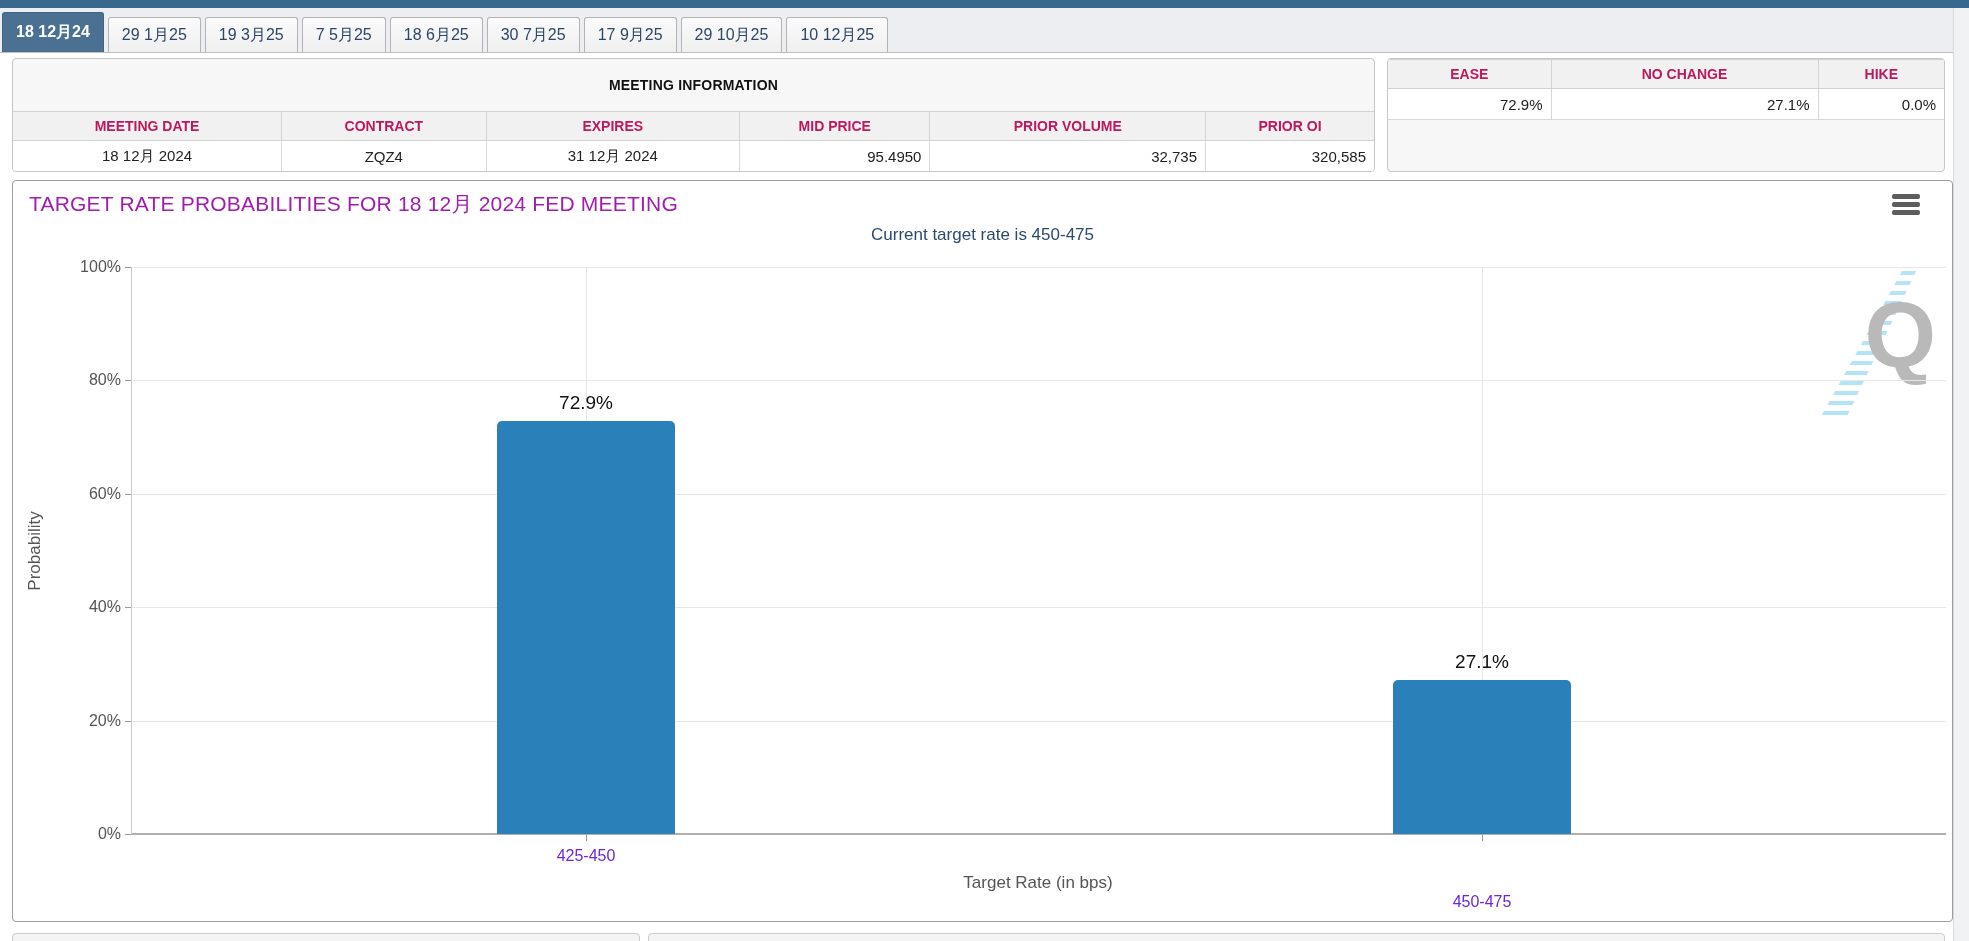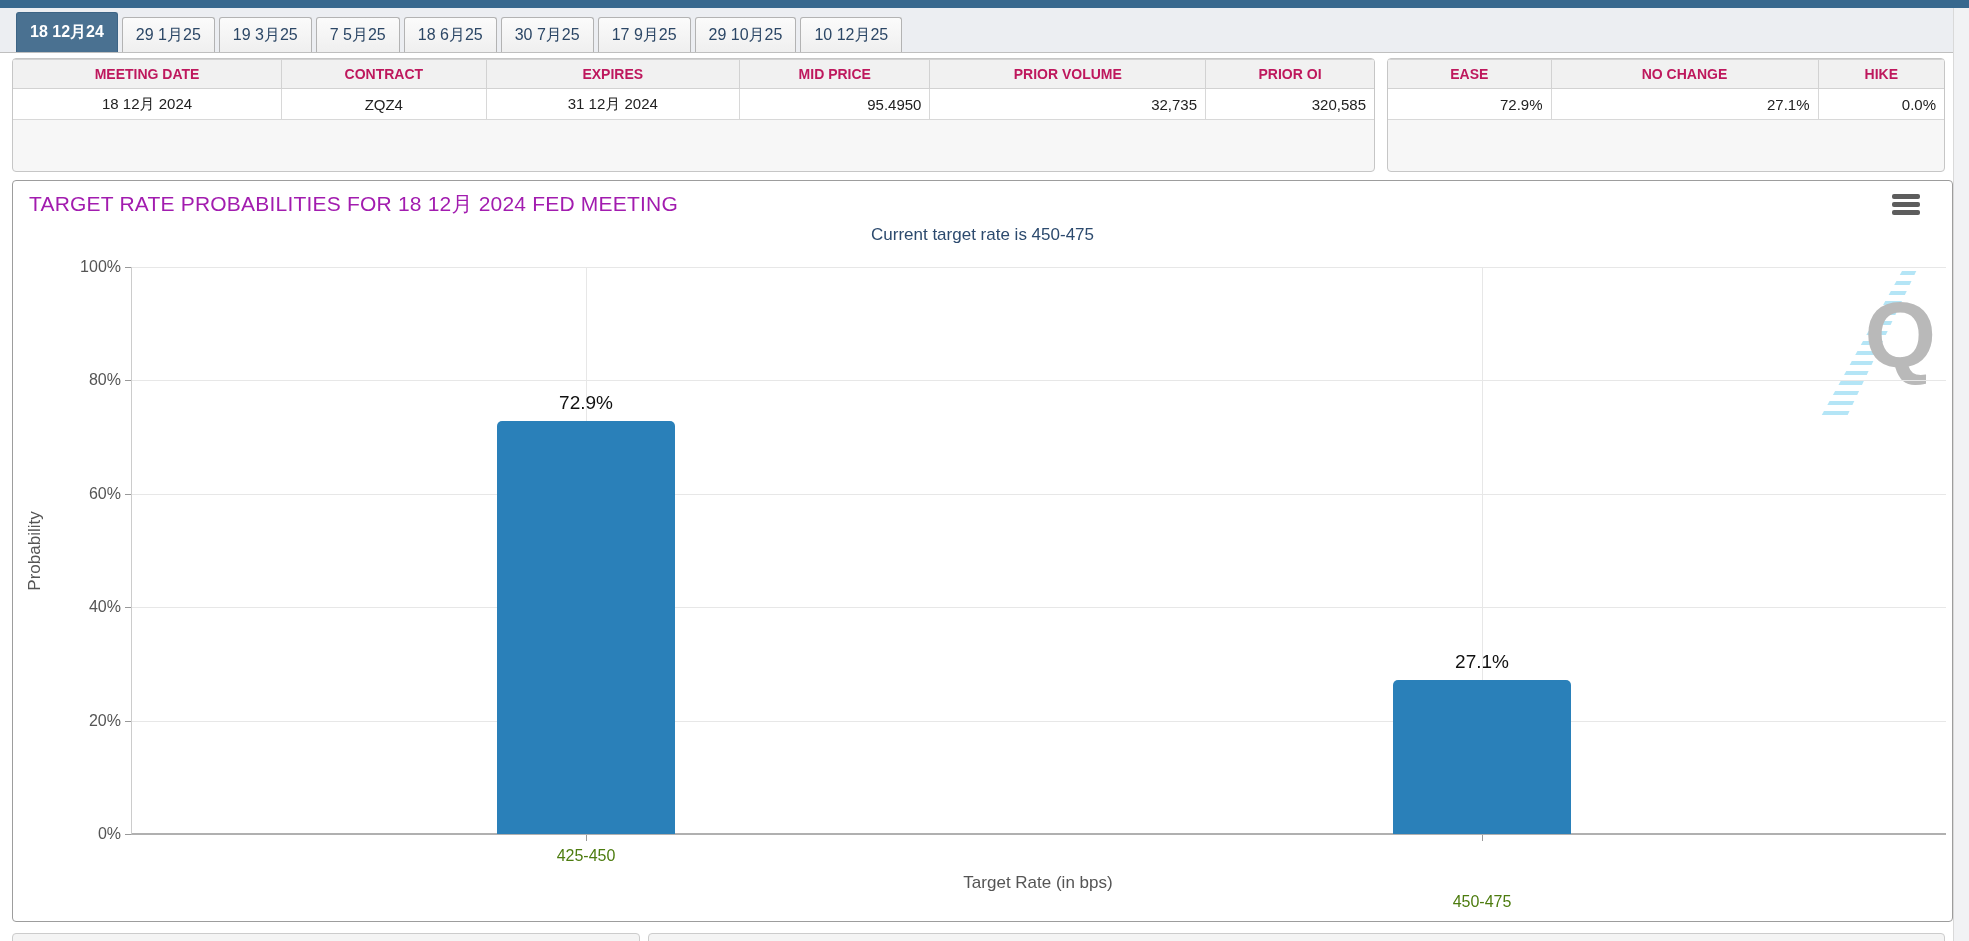--- a/index.html
+++ b/index.html
@@ -8,21 +8,21 @@
     background:#ffffff;font-family:"Liberation Sans","DejaVu Sans",sans-serif;
   }
   
   .topbar{position:absolute;left:0;top:0;width:1969px;height:8px;background:#38688e;}
   
   .scrollbar{position:absolute;right:0;top:8px;width:15px;height:933px;background:#f1f2f4;border-left:1px solid #d9d9d9;}
   
   .tabstrip{
     position:absolute;left:0;top:8px;width:1954px;height:45px;background:#eceef2;
     border-bottom:1px solid #bfbfbf;box-sizing:border-box;
-    display:flex;align-items:flex-end;padding-left:16px;
+    display:flex;align-items:flex-end;padding-left:2px;
   }
   .tab{
     display:flex;align-items:center;height:34px;padding:0 13px;margin-right:4px;
     background:linear-gradient(#fbfbfb,#efefef);border:1px solid #b3b3b3;border-bottom:none;
     border-radius:3px 3px 0 0;font-size:16px;color:#2c4766;cursor:pointer;white-space:nowrap;
   }
   .tab.active{
     height:39px;background:#4a7191;border-color:#3d6485;color:#ffffff;font-weight:bold;
   }
   
@@ -66,21 +66,21 @@
   #plot{position:absolute;left:118px;top:86px;width:1815px;height:567px;}
   .hgrid{position:absolute;left:0;width:100%;height:1px;background:#e7e7e7;}
   .hgrid.axis{height:2px;background:#b0b0b0;}
   .vgrid{position:absolute;top:0;width:1px;background:#e7e7e7;}
   .yaxisline{position:absolute;left:0;top:0;width:1px;height:100%;background:#cccccc;}
   .ytick{position:absolute;width:6px;height:1px;background:#999;left:-6px;}
   .yticklabel{position:absolute;left:-66px;width:56px;text-align:right;font-size:16px;color:#555;}
   .bar{position:absolute;border-radius:5px 5px 0 0;}
   .bar-label{position:absolute;transform:translateX(-50%);font-size:19px;color:#111;white-space:nowrap;}
   .xtick{position:absolute;width:1px;height:6px;background:#999;}
-  .xcatlabel{position:absolute;transform:translateX(-50%);font-size:16px;color:#4d7c0f;white-space:nowrap;}
+  .xcatlabel{position:absolute;transform:translateX(-50%);font-size:16px;color:#6d28d9;white-space:nowrap;}
   .ylabel{
     position:absolute;left:22px;top:370px;transform:translate(-50%,-50%) rotate(-90deg);
     font-size:17px;color:#555;white-space:nowrap;
   }
   .xlabel{
     position:absolute;left:1025px;top:692px;transform:translateX(-50%);
     font-size:17px;color:#555;white-space:nowrap;
   }
   
   .watermark{position:absolute;right:8px;top:90px;width:130px;height:150px;pointer-events:none;}
@@ -112,20 +112,21 @@
     <div class="tab">19 3月25</div>
     <div class="tab">7 5月25</div>
     <div class="tab">18 6月25</div>
     <div class="tab">30 7月25</div>
     <div class="tab">17 9月25</div>
     <div class="tab">29 10月25</div>
     <div class="tab">10 12月25</div>
   </div>
 
 <div class="panel mi-panel">
+  <div class="panel-title">MEETING INFORMATION</div>
   <table>
     <colgroup>
         <col style="width:268px">
         <col style="width:204px">
         <col style="width:253px">
         <col style="width:190px">
         <col style="width:275px">
         <col style="width:168px">
       </colgroup>
     <tbody>

